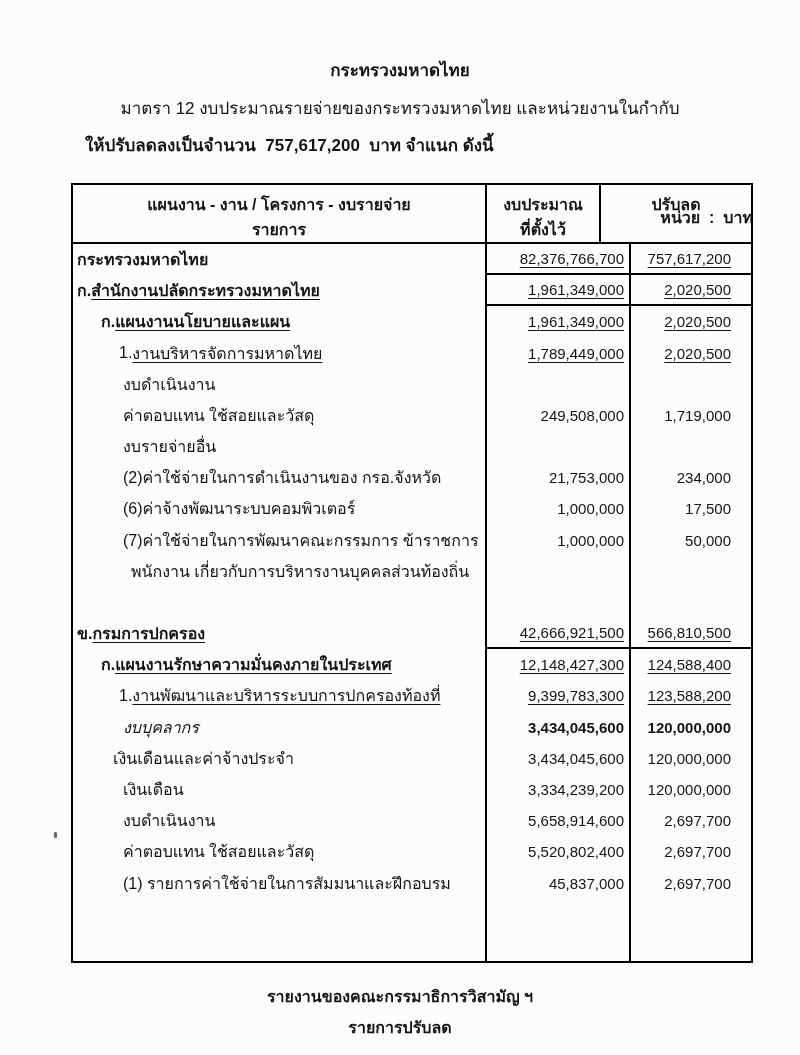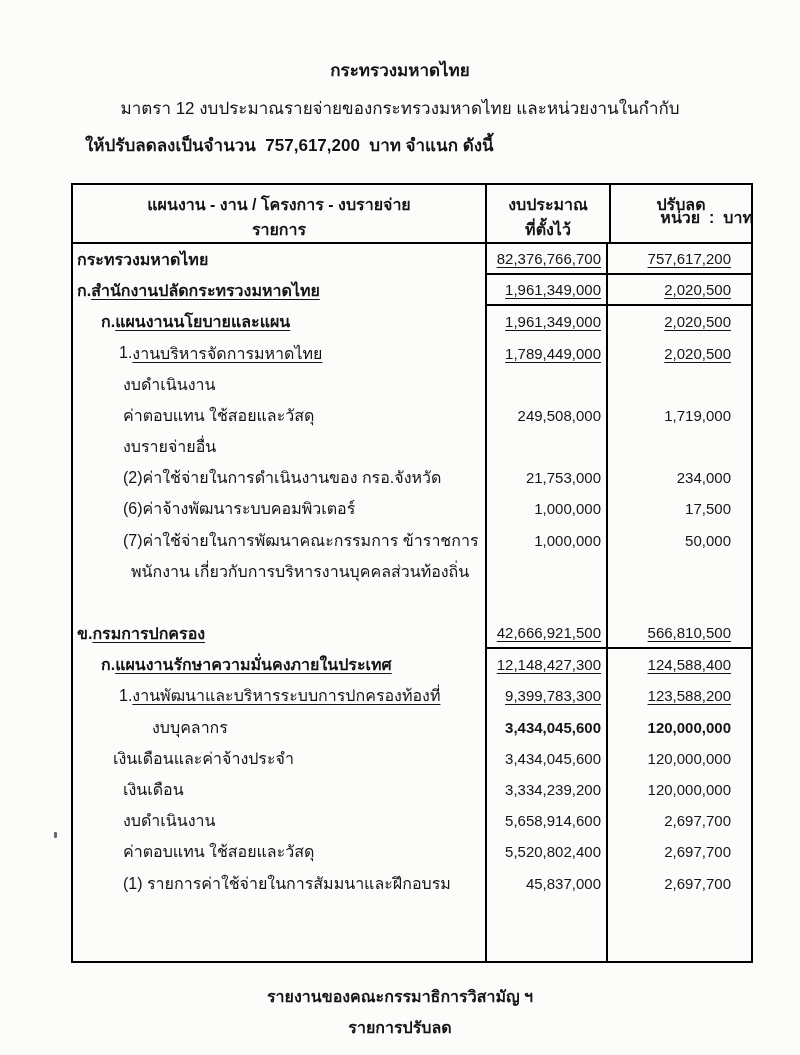--- a/index.html
+++ b/index.html
@@ -33,30 +33,30 @@
     display:flex;flex-direction:column;background:transparent;
   }
   .thead{flex:none;height:57px;border-bottom:2px solid #000;display:flex;}
   .th{box-sizing:border-box;font-weight:bold;font-size:16px;}
   .th.c1{
     width:414px;border-right:2px solid #000;
     display:flex;flex-direction:column;justify-content:space-between;
     align-items:center;padding:7px 0 4px 0;
   }
   .th.c2{
-    width:124px;border-right:2px solid #000;
+    width:114px;border-right:2px solid #000;
     display:flex;flex-direction:column;justify-content:space-between;
     align-items:center;padding:7px 0 4px 0;
   }
   .th.c3{flex:1;text-align:center;padding-top:7px;}
   .tbody{flex:1;display:flex;flex-direction:column;min-height:0;}
   .tr{flex:1;display:flex;min-height:0;}
   .td{box-sizing:border-box;display:flex;align-items:center;overflow:visible;}
   .td.c1{width:414px;border-right:2px solid #000;font-size:16px;white-space:nowrap;}
-  .td.c2{width:121px;border-right:2px solid #000;justify-content:flex-end;padding-right:5px;font-size:15px;}
+  .td.c2{width:144px;border-right:2px solid #000;justify-content:flex-end;padding-right:5px;font-size:15px;}
   .td.c3{flex:1;justify-content:flex-end;padding-right:20px;font-size:15px;}
   .tr.sep .td.c2,.tr.sep .td.c3{border-bottom:2px solid #000;}
   .bold{font-weight:bold;}
   .u{text-decoration:underline;text-underline-offset:3px;text-decoration-thickness:1px;}
   .doc-footer{
     position:absolute;top:981px;left:0;width:800px;
     text-align:center;font-size:16px;font-weight:bold;line-height:31px;
   }
   .artifact-dot{
     position:absolute;left:54px;top:832px;width:3px;height:6px;
@@ -260,21 +260,21 @@
           <span class="u">งานพัฒนาและบริหารระบบการปกครองท้องที่</span>
         </div>
         <div class="td c2">
           <span class="num u">9,399,783,300</span>
         </div>
         <div class="td c3">
           <span class="num u">123,588,200</span>
         </div>
       </div>
       <div class="tr">
-        <div class="td c1" style="padding-left: 79px;">
+        <div class="td c1" style="padding-left: 50px; font-style: italic;">
           <span></span>
           <span>งบบุคลากร</span>
         </div>
         <div class="td c2">
           <span class="num bold">3,434,045,600</span>
         </div>
         <div class="td c3">
           <span class="num bold">120,000,000</span>
         </div>
       </div>

